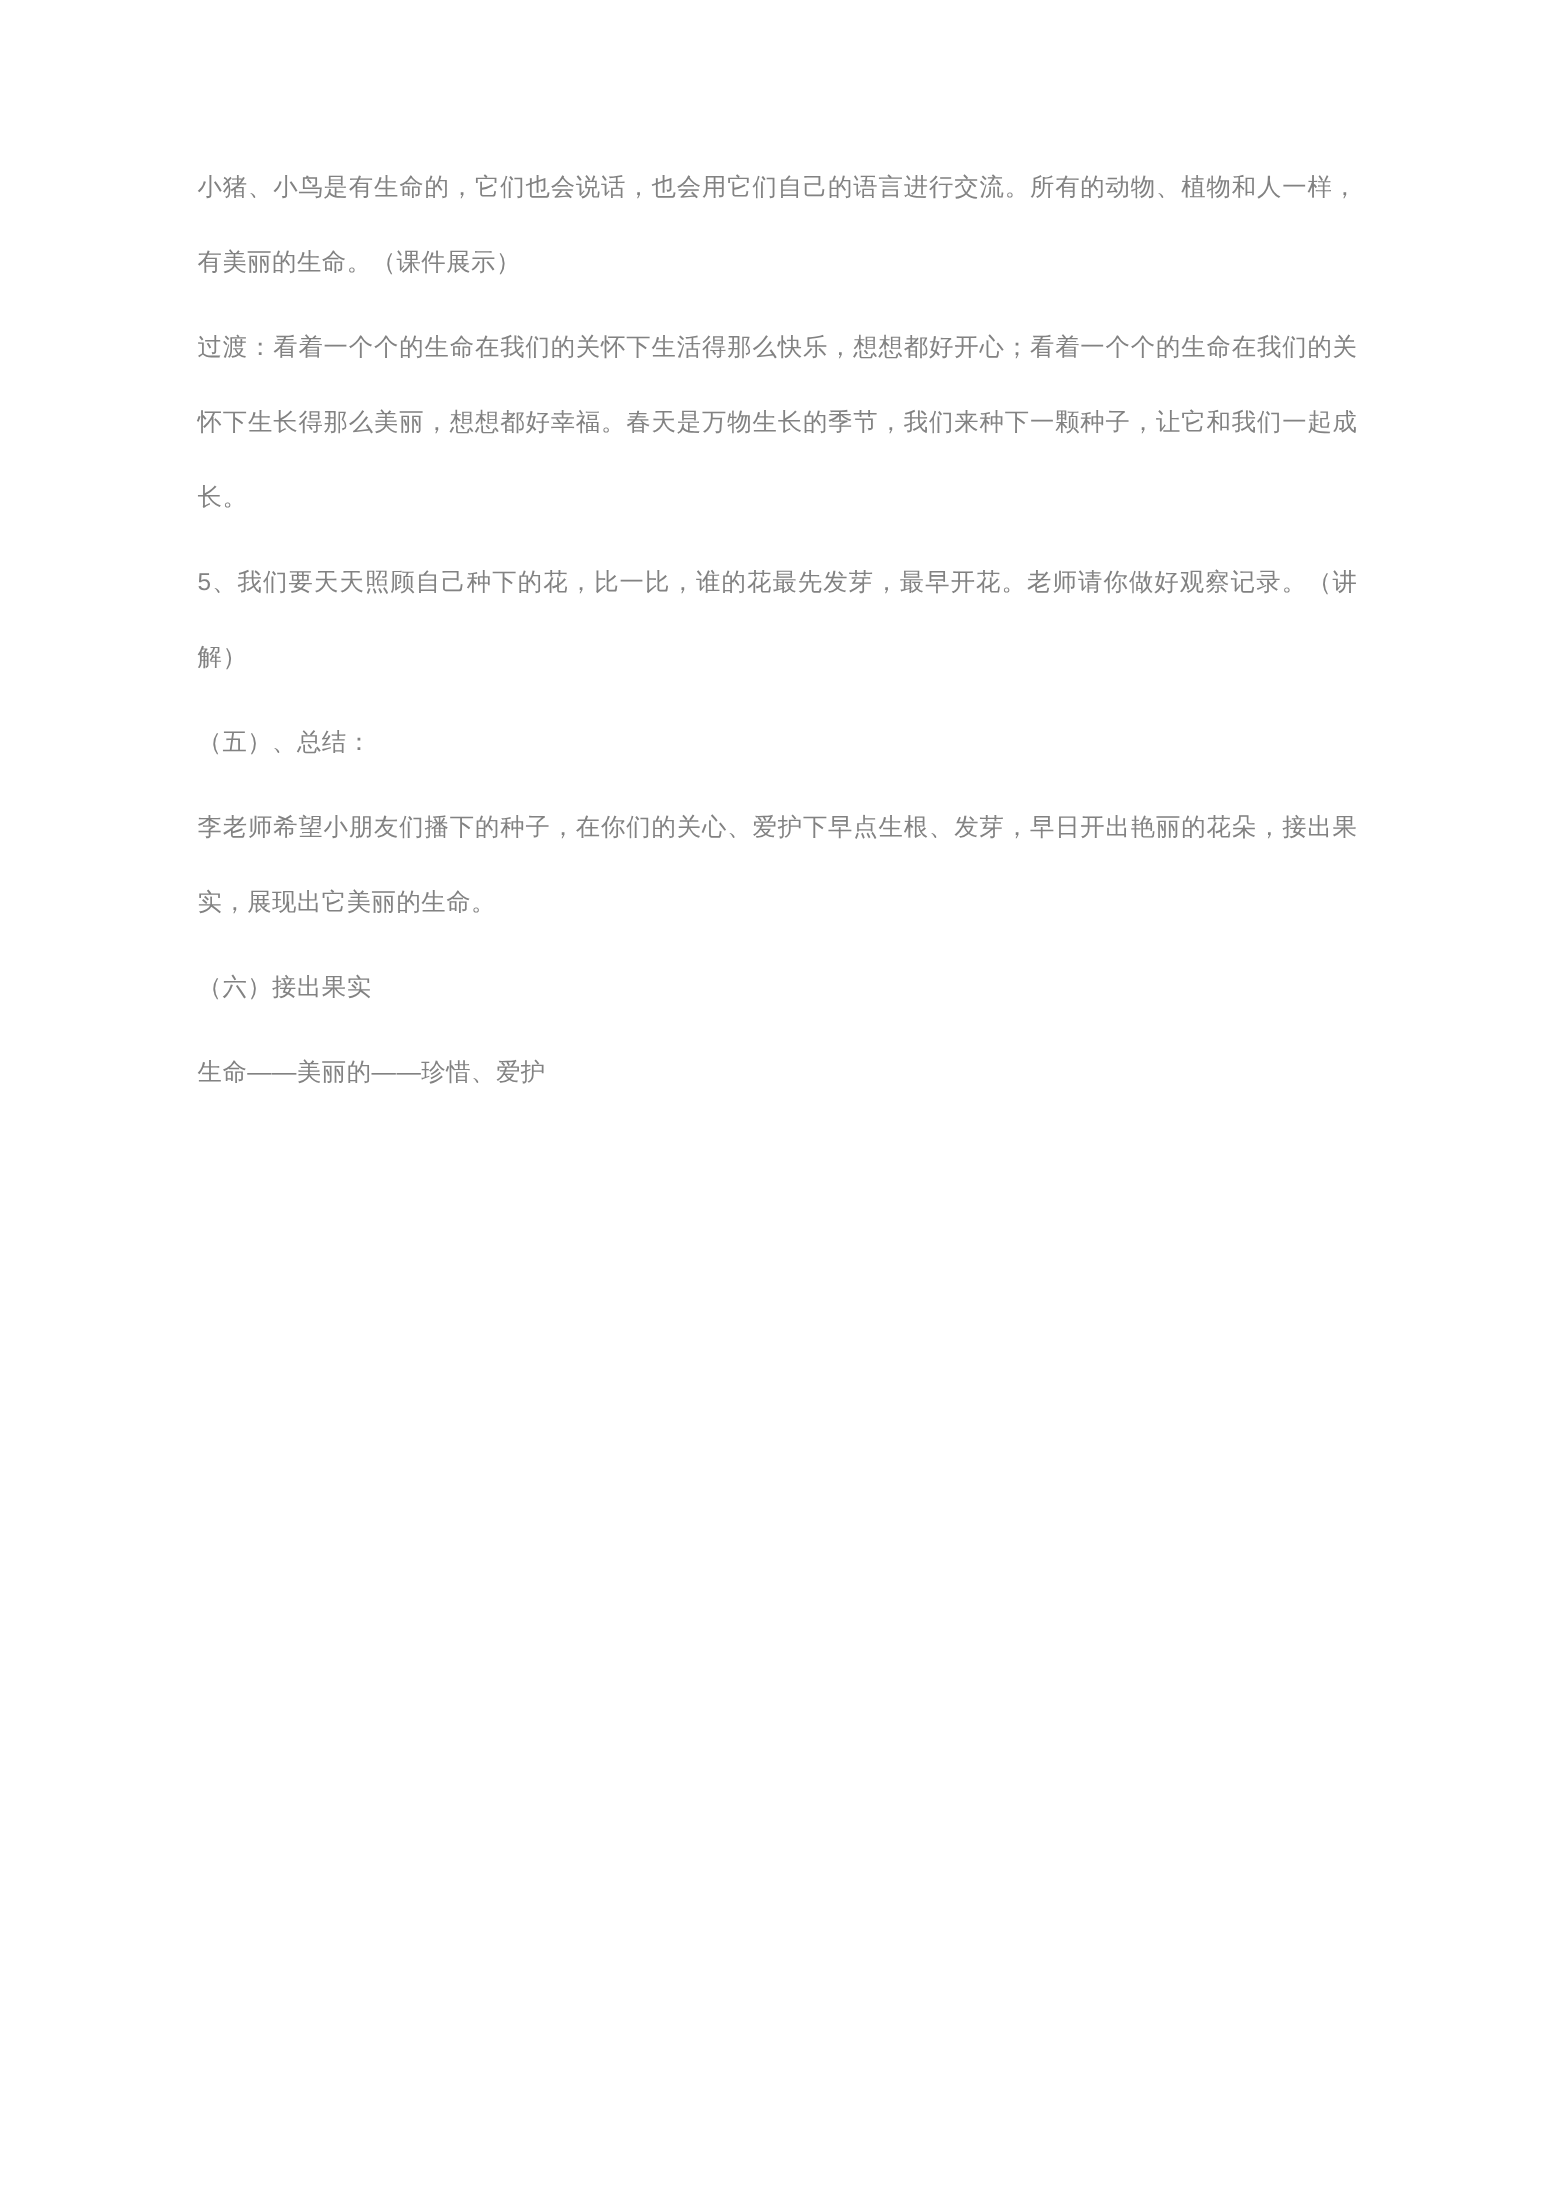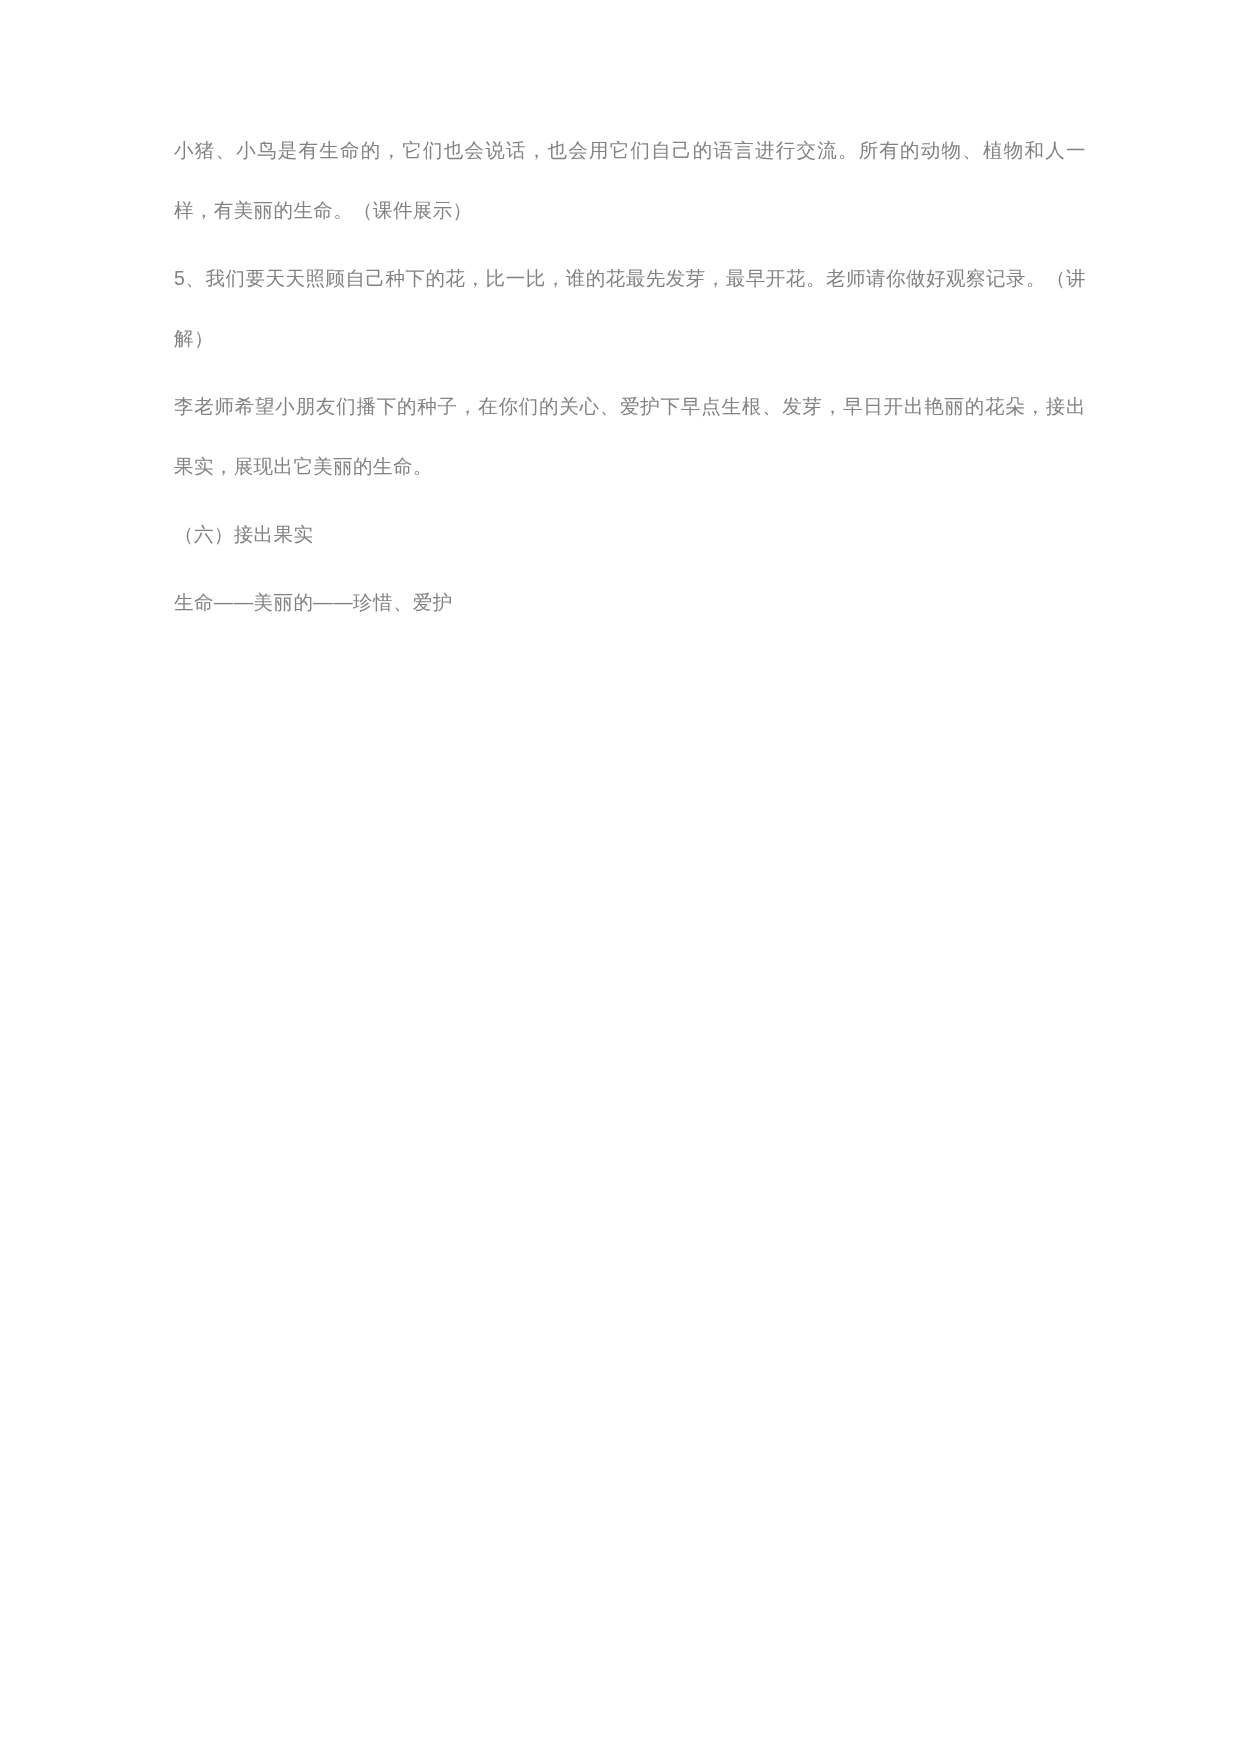--- a/index.html
+++ b/index.html
@@ -20,28 +20,30 @@
     top: 120px;
     left: 158px;
     width: 928px;
     color: #828282;
     font-size: 19.5px;
     line-height: 60px;
     text-align: justify;
     letter-spacing: 0.4px;
   }
   .doc-body p {
-    margin: 0 0 8px 16px;
+    margin: 0 0 8px 0;
     padding: 0;
   }
 </style>
 </head>
 <body>
 
 <div class="page">
   <div class="doc-body">
     <p>小猪、小鸟是有生命的，它们也会说话，也会用它们自己的语言进行交流。所有的动物、植物和人一样，有美丽的生命。（课件展示）</p>
+    <p>过渡：看着一个个的生命在我们的关怀下生活得那么快乐，想想都好开心；看着一个个的生命在我们的关怀下生长得那么美丽，想想都好幸福。春天是万物生长的季节，我们来种下一颗种子，让它和我们一起成长。</p>
     <p>5、我们要天天照顾自己种下的花，比一比，谁的花最先发芽，最早开花。老师请你做好观察记录。（讲解）</p>
+    <p>（五）、总结：</p>
     <p>李老师希望小朋友们播下的种子，在你们的关心、爱护下早点生根、发芽，早日开出艳丽的花朵，接出果实，展现出它美丽的生命。</p>
     <p>（六）接出果实</p>
     <p>生命——美丽的——珍惜、爱护</p>
   </div>
 </div>
 
 </body></html>

